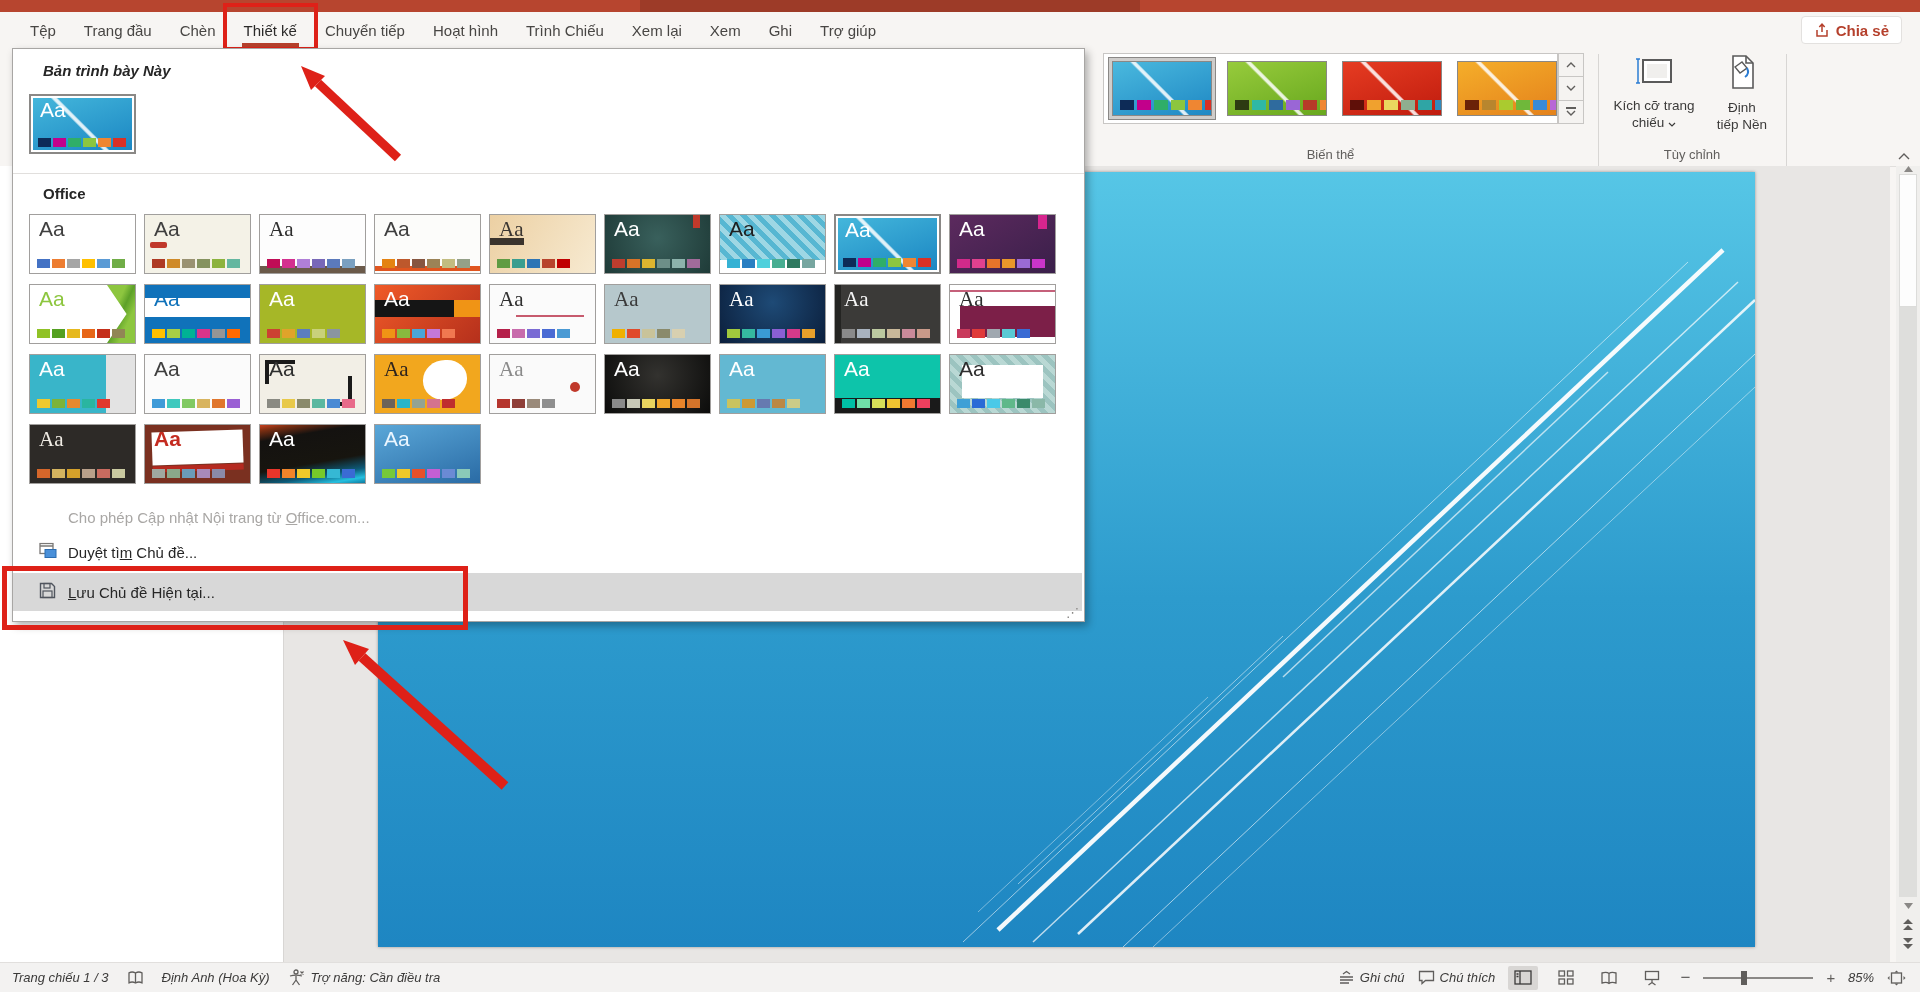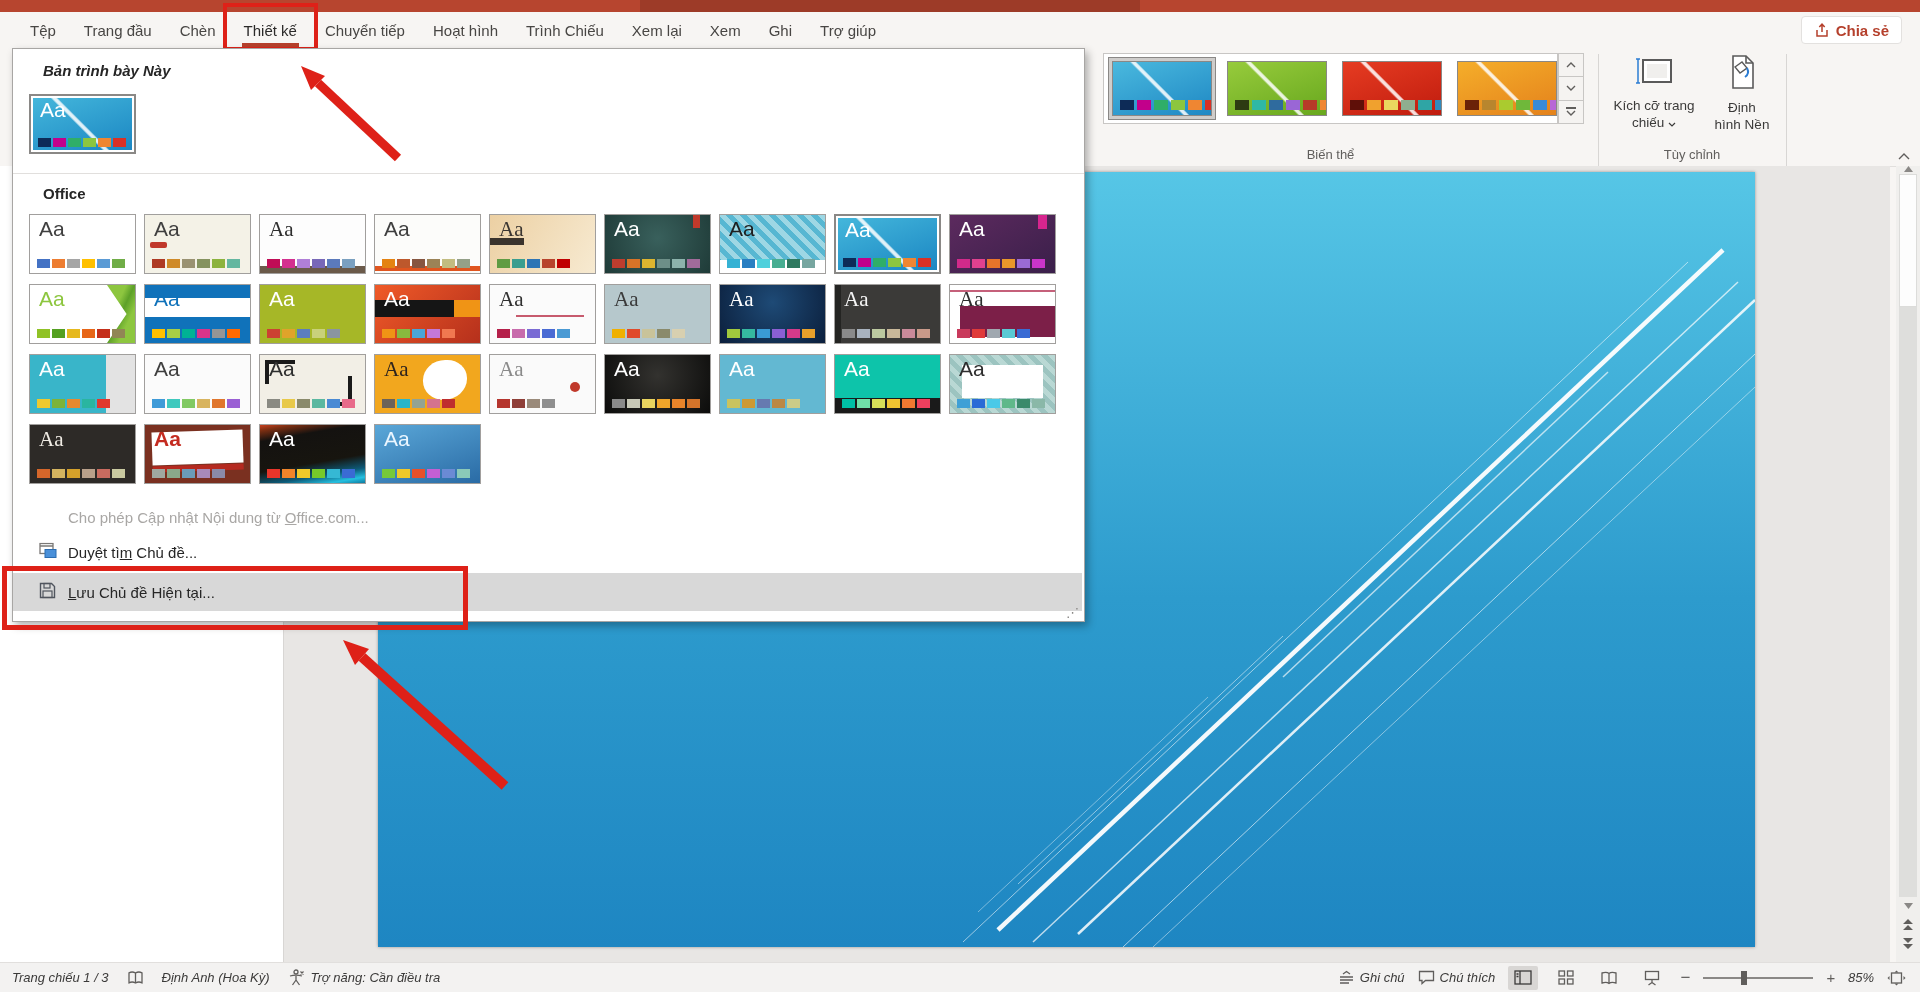--- a/index.html
+++ b/index.html
@@ -272,21 +272,21 @@
     <button class="big-btn" style="left:1704px;width:76px;">
       <span class="ic">
         <svg width="28" height="34" viewBox="0 0 28 34">
           <path d="M5 1h13l7 7v25H5z" fill="#ffffff" stroke="#5a5a5a" stroke-width="1.6"></path>
           <path d="M18 1v7h7" fill="none" stroke="#5a5a5a" stroke-width="1.6"></path>
           <path d="M7 12l7-5 5 6-7 5z" fill="#ffffff" stroke="#5a5a5a" stroke-width="1.4"></path>
           <path d="M19 13c2 4 1 7-2 9" fill="none" stroke="#2b7cd3" stroke-width="2"></path>
         </svg>
       </span>
       <span>Định</span>
-      <span>hình Nền</span>
+      <span>tiếp Nền</span>
     </button>
 
     <div class="group-label" style="left:1604px;top:99px;width:176px;">Tùy chỉnh</div>
     <div class="vsep" style="left:1786px;"></div>
     <div class="collapse-chevron">
       <svg width="12" height="7" viewBox="0 0 12 7">
           <path d="M1 6 6 1 11 6" fill="none" stroke="#605e5c" stroke-width="1.4"></path>
         </svg>
     </div>
   </div>
@@ -771,21 +771,21 @@
             <i style="background: rgb(232, 80, 42);"></i>
             <i style="background: rgb(196, 95, 212);"></i>
             <i style="background: rgb(107, 138, 212);"></i>
             <i style="background: rgb(138, 201, 184);"></i>
           </span>
         </div>
       </div>
 
     <div class="dd-item disabled" style="top:452px;height:32px;">
       <span class="itxt">
-        <span>Cho phép Cập nhật Nội dung từ </span><span class="acc">O</span><span>ffice.com...</span>
+        <span>Cho phép Cập nhật Nội trang từ </span><span class="acc">O</span><span>ffice.com...</span>
       </span>
     </div>
 
     <div class="dd-item" style="top:487px;height:32px;">
       <span class="iicon">
         <svg width="18" height="16" viewBox="0 0 18 16">
           <rect x="1" y="1" width="13" height="10" fill="#ffffff" stroke="#7a7876" stroke-width="1.3"></rect>
           <path d="M1 3.5h13" stroke="#7a7876" stroke-width="1.3"></path>
           <rect x="6" y="7" width="11" height="8" fill="#4a90d9" stroke="#2b6cb0" stroke-width="1"></rect>
         </svg>

